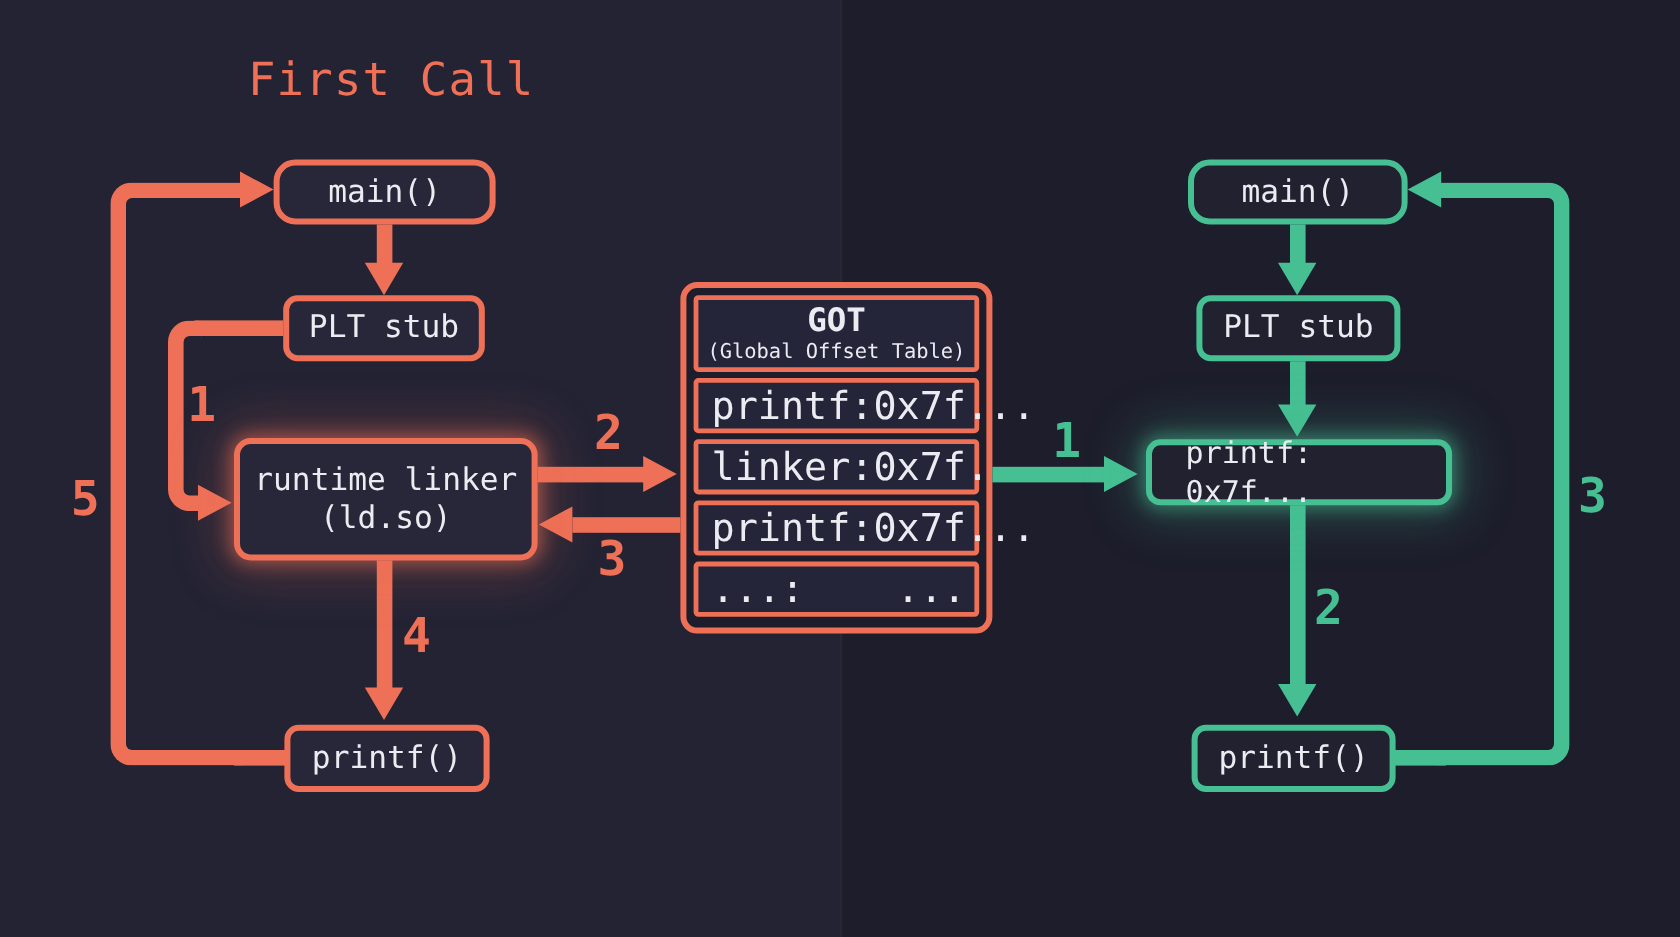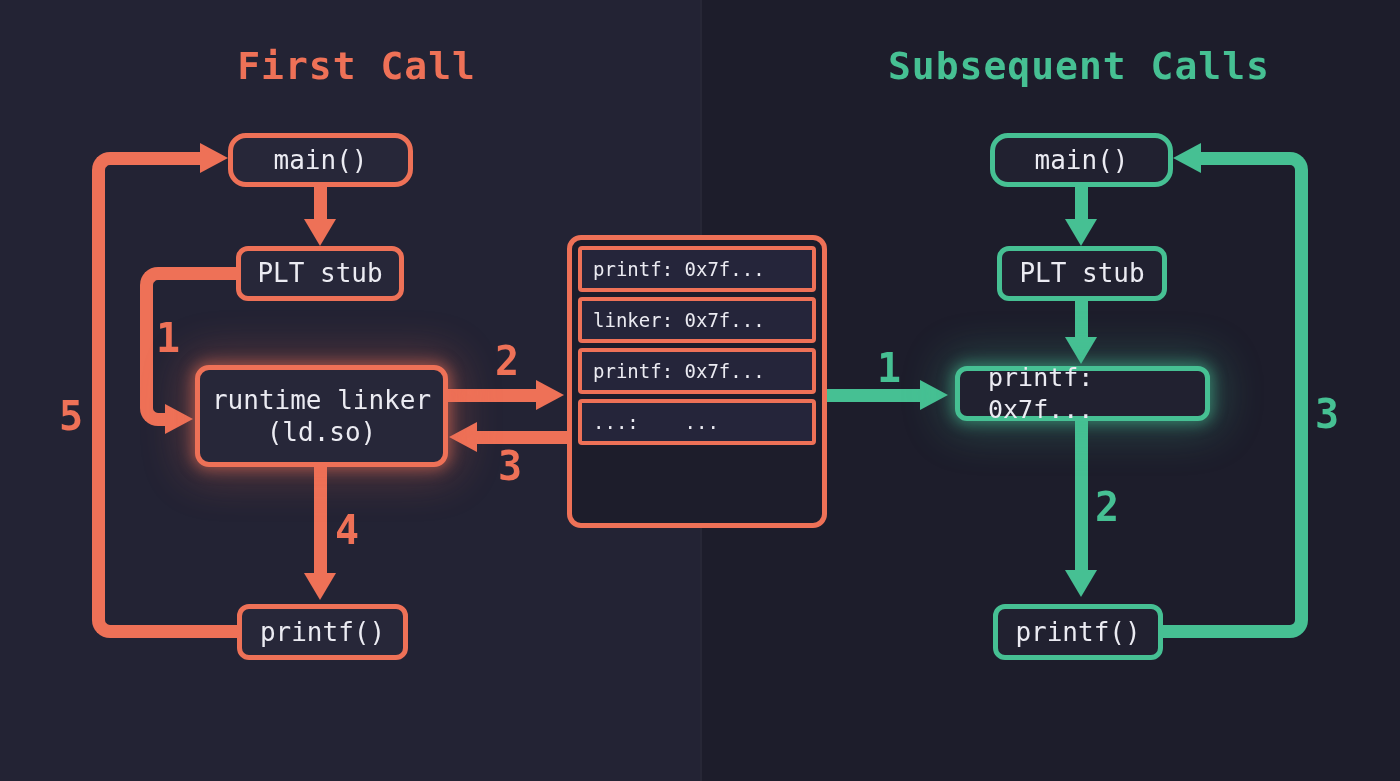--- a/index.html
+++ b/index.html
@@ -6,21 +6,21 @@
   .canvas{
     position:relative;width:1400px;height:781px;overflow:hidden;
     font-family:"DejaVu Sans Mono","Liberation Mono",monospace;
     background:var(--bg-left);
   }
   .panel-right-bg{
     position:absolute;left:700px;top:0;width:700px;height:781px;
     background:var(--bg-right);border-left:2px solid rgba(130,130,160,0.10);
   }
   .title{
-    position:absolute;font-size:38px;font-weight:bold;text-align:right;letter-spacing:1px;
+    position:absolute;font-size:38px;font-weight:normal;text-align:center;letter-spacing:1px;
   }
   .title.salmon{color:var(--salmon);}
   .title.teal{color:var(--teal);}
   .box{
     position:absolute;display:flex;flex-direction:column;align-items:center;justify-content:center;
     color:var(--text);font-size:26px;line-height:1.25;box-sizing:border-box;
   }
   .box.salmon{border:5px solid var(--salmon);background:var(--box-fill-left);}
   .box.teal{border:5px solid var(--teal);background:var(--box-fill-right);}
   .glow-salmon{box-shadow:0 0 14px 3px rgba(238,113,87,.50),0 0 42px 12px rgba(238,113,87,.25);}
@@ -51,32 +51,31 @@
     border:5px solid var(--salmon);border-radius:14px;background:var(--bg-right);
     display:flex;flex-direction:column;gap:5px;padding:6px;
   }
   .got-cell{
     box-sizing:border-box;border:4px solid var(--salmon);border-radius:4px;background:var(--cell-fill);
     color:var(--text);display:flex;align-items:center;
   }
   .got-header{flex-direction:column;justify-content:center;height:64px;}
   .got-header .got-title{font-size:27px;font-weight:bold;line-height:1.1;}
   .got-header .got-subtitle{font-size:17px;}
-  .got-row{height:46px;font-size:19px;padding-left:11px;}
+  .got-row{height:46px;font-size:32px;padding-left:11px;}
   .got-row .fn-name{display:inline-block;width:8ch;}
 </style>
 </head>
 <body>
 
 <div class="canvas">
 
   <div class="panel-right-bg"></div>
 
   <div class="title salmon" style="left:176px;top:44px;width:300px;">First Call</div>
-  <div class="title teal" style="left:870px;top:44px;width:400px;">Subsequent Calls</div>
 
   <div class="bracket left-open salmon" style="left:92px;top:152px;width:110px;height:486px;"></div>
   <div class="seg salmon" style="left:195px;top:625px;width:46px;height:13px;"></div>
   <div class="tri right salmon" style="left:200px;top:143px;"></div>
 
   <div class="seg salmon" style="left:314px;top:187px;width:13px;height:33px;"></div>
   <div class="tri down salmon" style="left:304px;top:219px;"></div>
 
   <div class="bracket left-open salmon" style="left:140px;top:267px;width:28px;height:159px;"></div>
   <div class="seg salmon" style="left:162px;top:267px;width:74px;height:13px;"></div>
@@ -105,20 +104,24 @@
   </div>
   <div class="box salmon glow-salmon" style="left:195px;top:365px;width:253px;height:102px;border-radius:14px;">
     <span>runtime linker</span>
     <span>(ld.so)</span>
   </div>
   <div class="box salmon" style="left:237px;top:604px;width:171px;height:56px;border-radius:12px;">
     <span>printf()</span>
   </div>
 
   <div class="got">
+    <div class="got-cell got-header">
+      <div class="got-title">GOT</div>
+      <div class="got-subtitle">(Global Offset Table)</div>
+    </div>
     <div class="got-cell got-row">
       <span class="fn-name">printf:</span>
       <span class="fn-value">0x7f...</span>
     </div>
     <div class="got-cell got-row">
       <span class="fn-name">linker:</span>
       <span class="fn-value">0x7f...</span>
     </div>
     <div class="got-cell got-row">
       <span class="fn-name">printf:</span>

